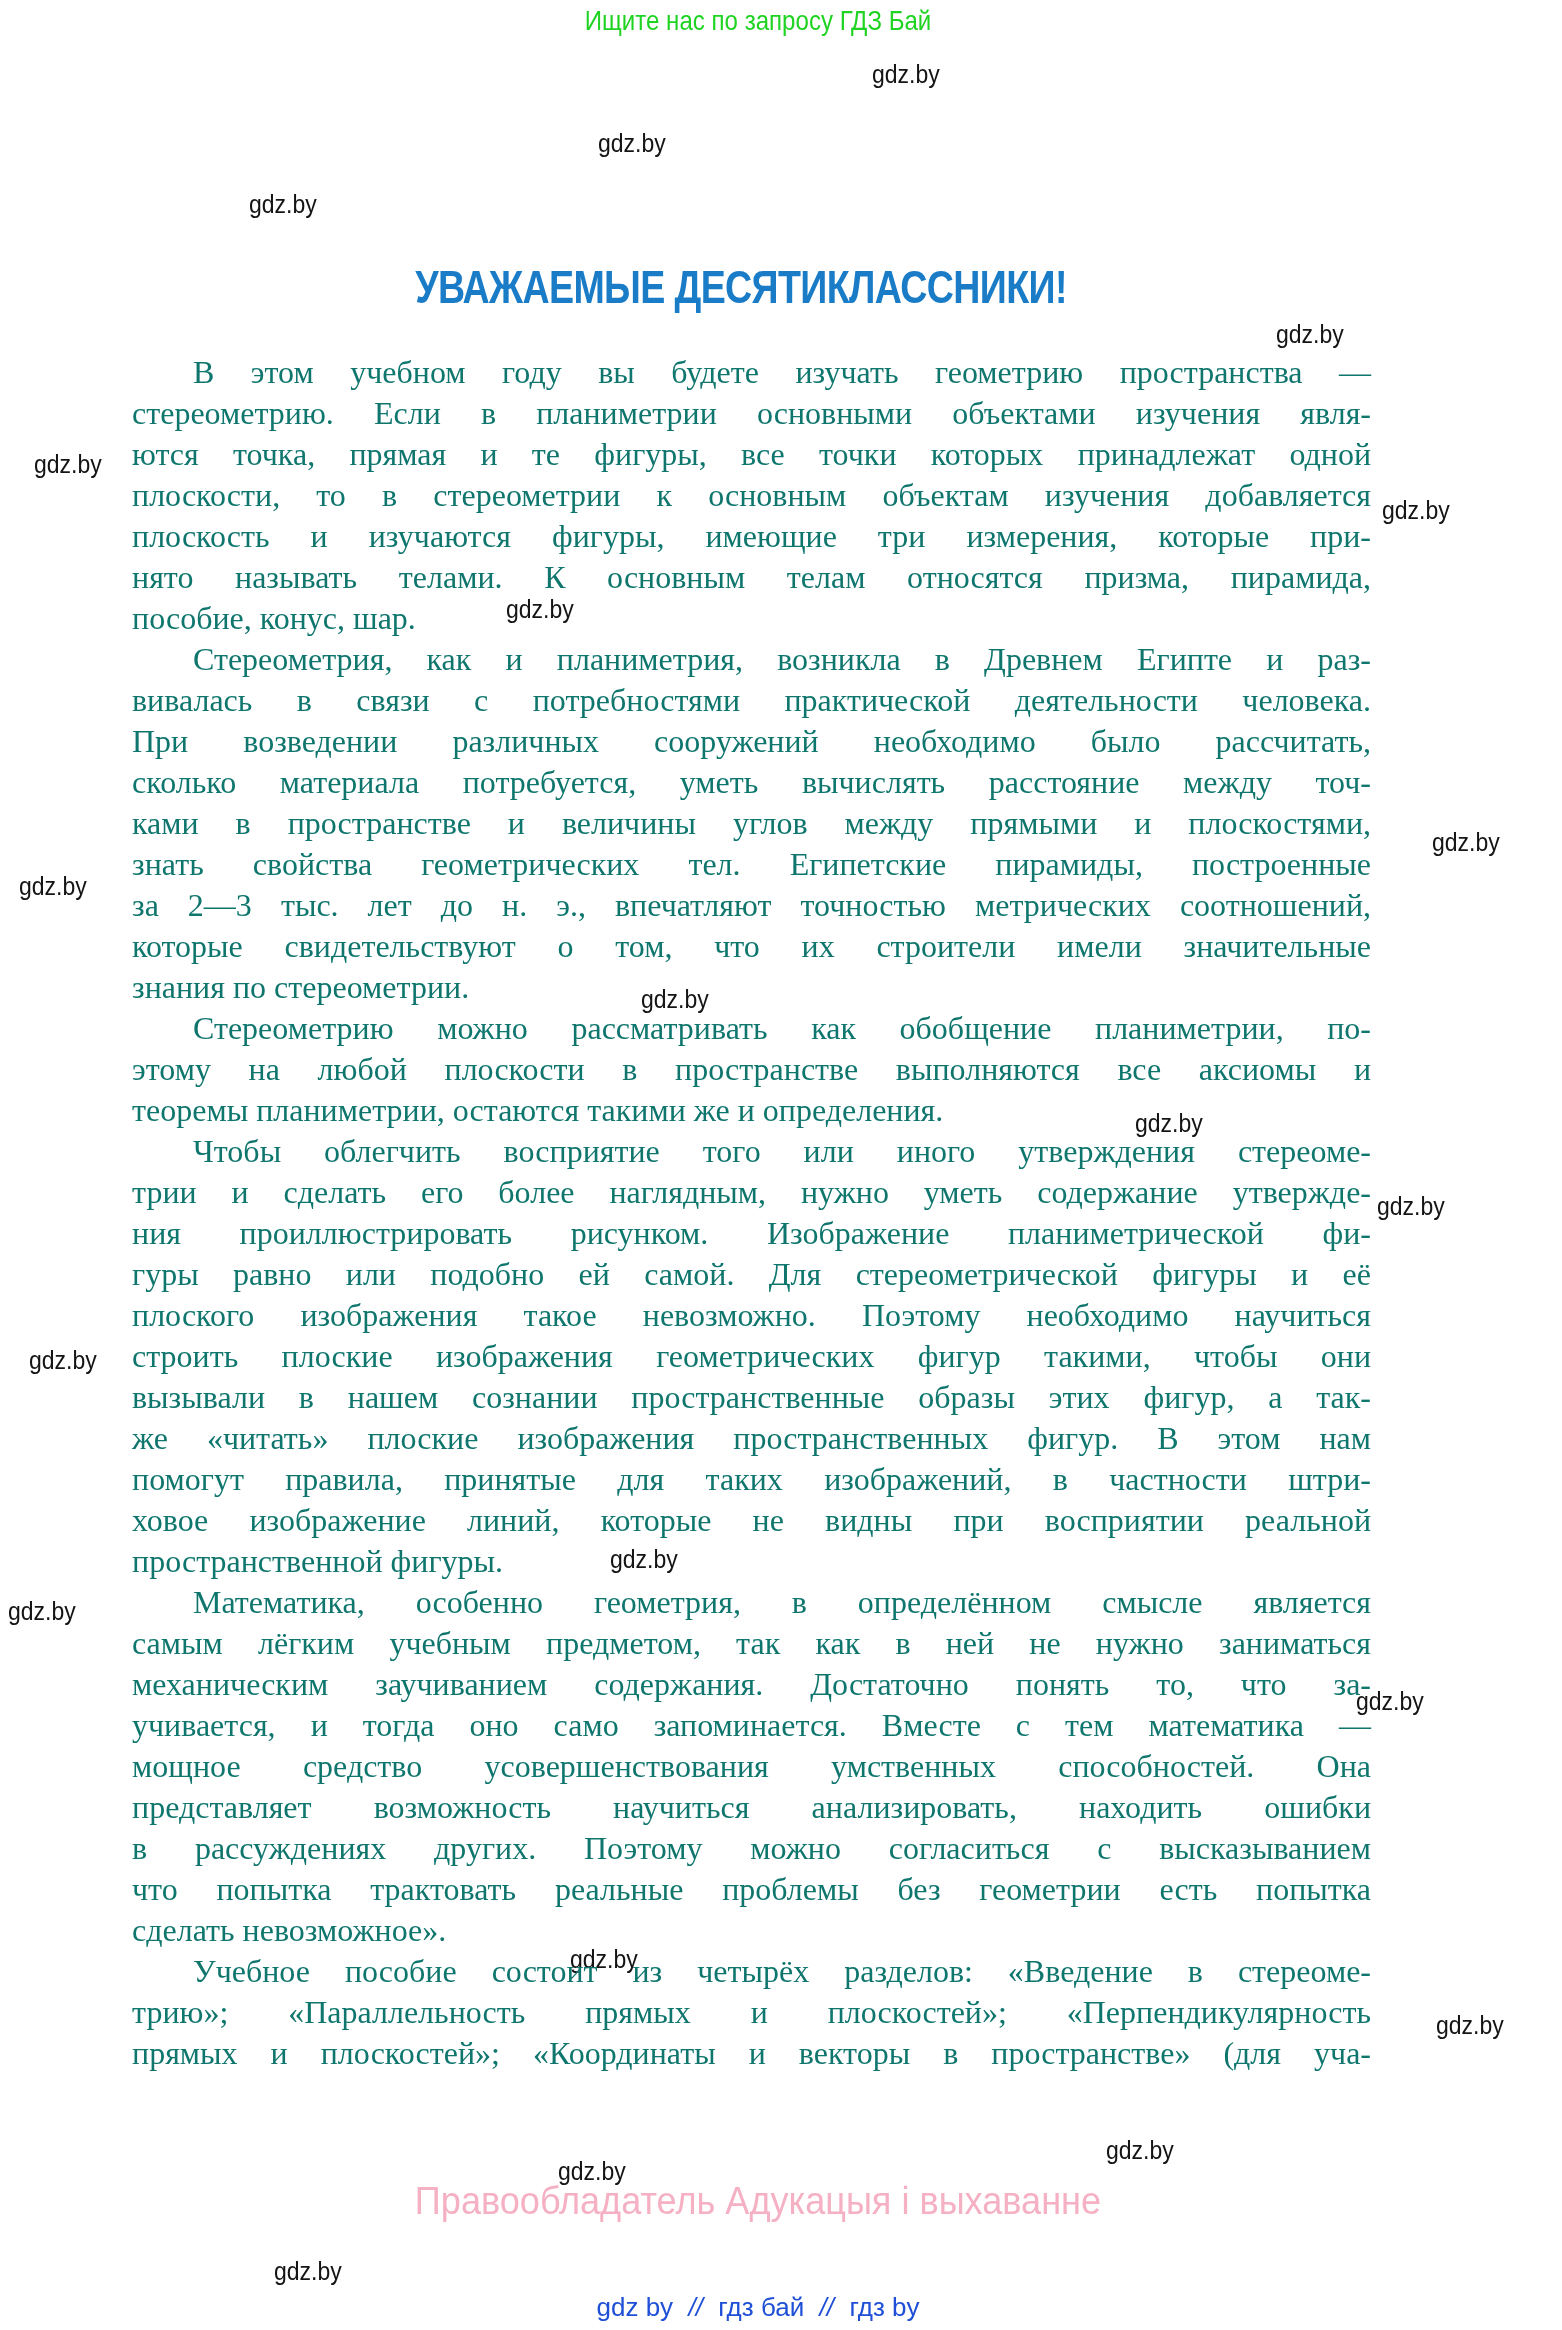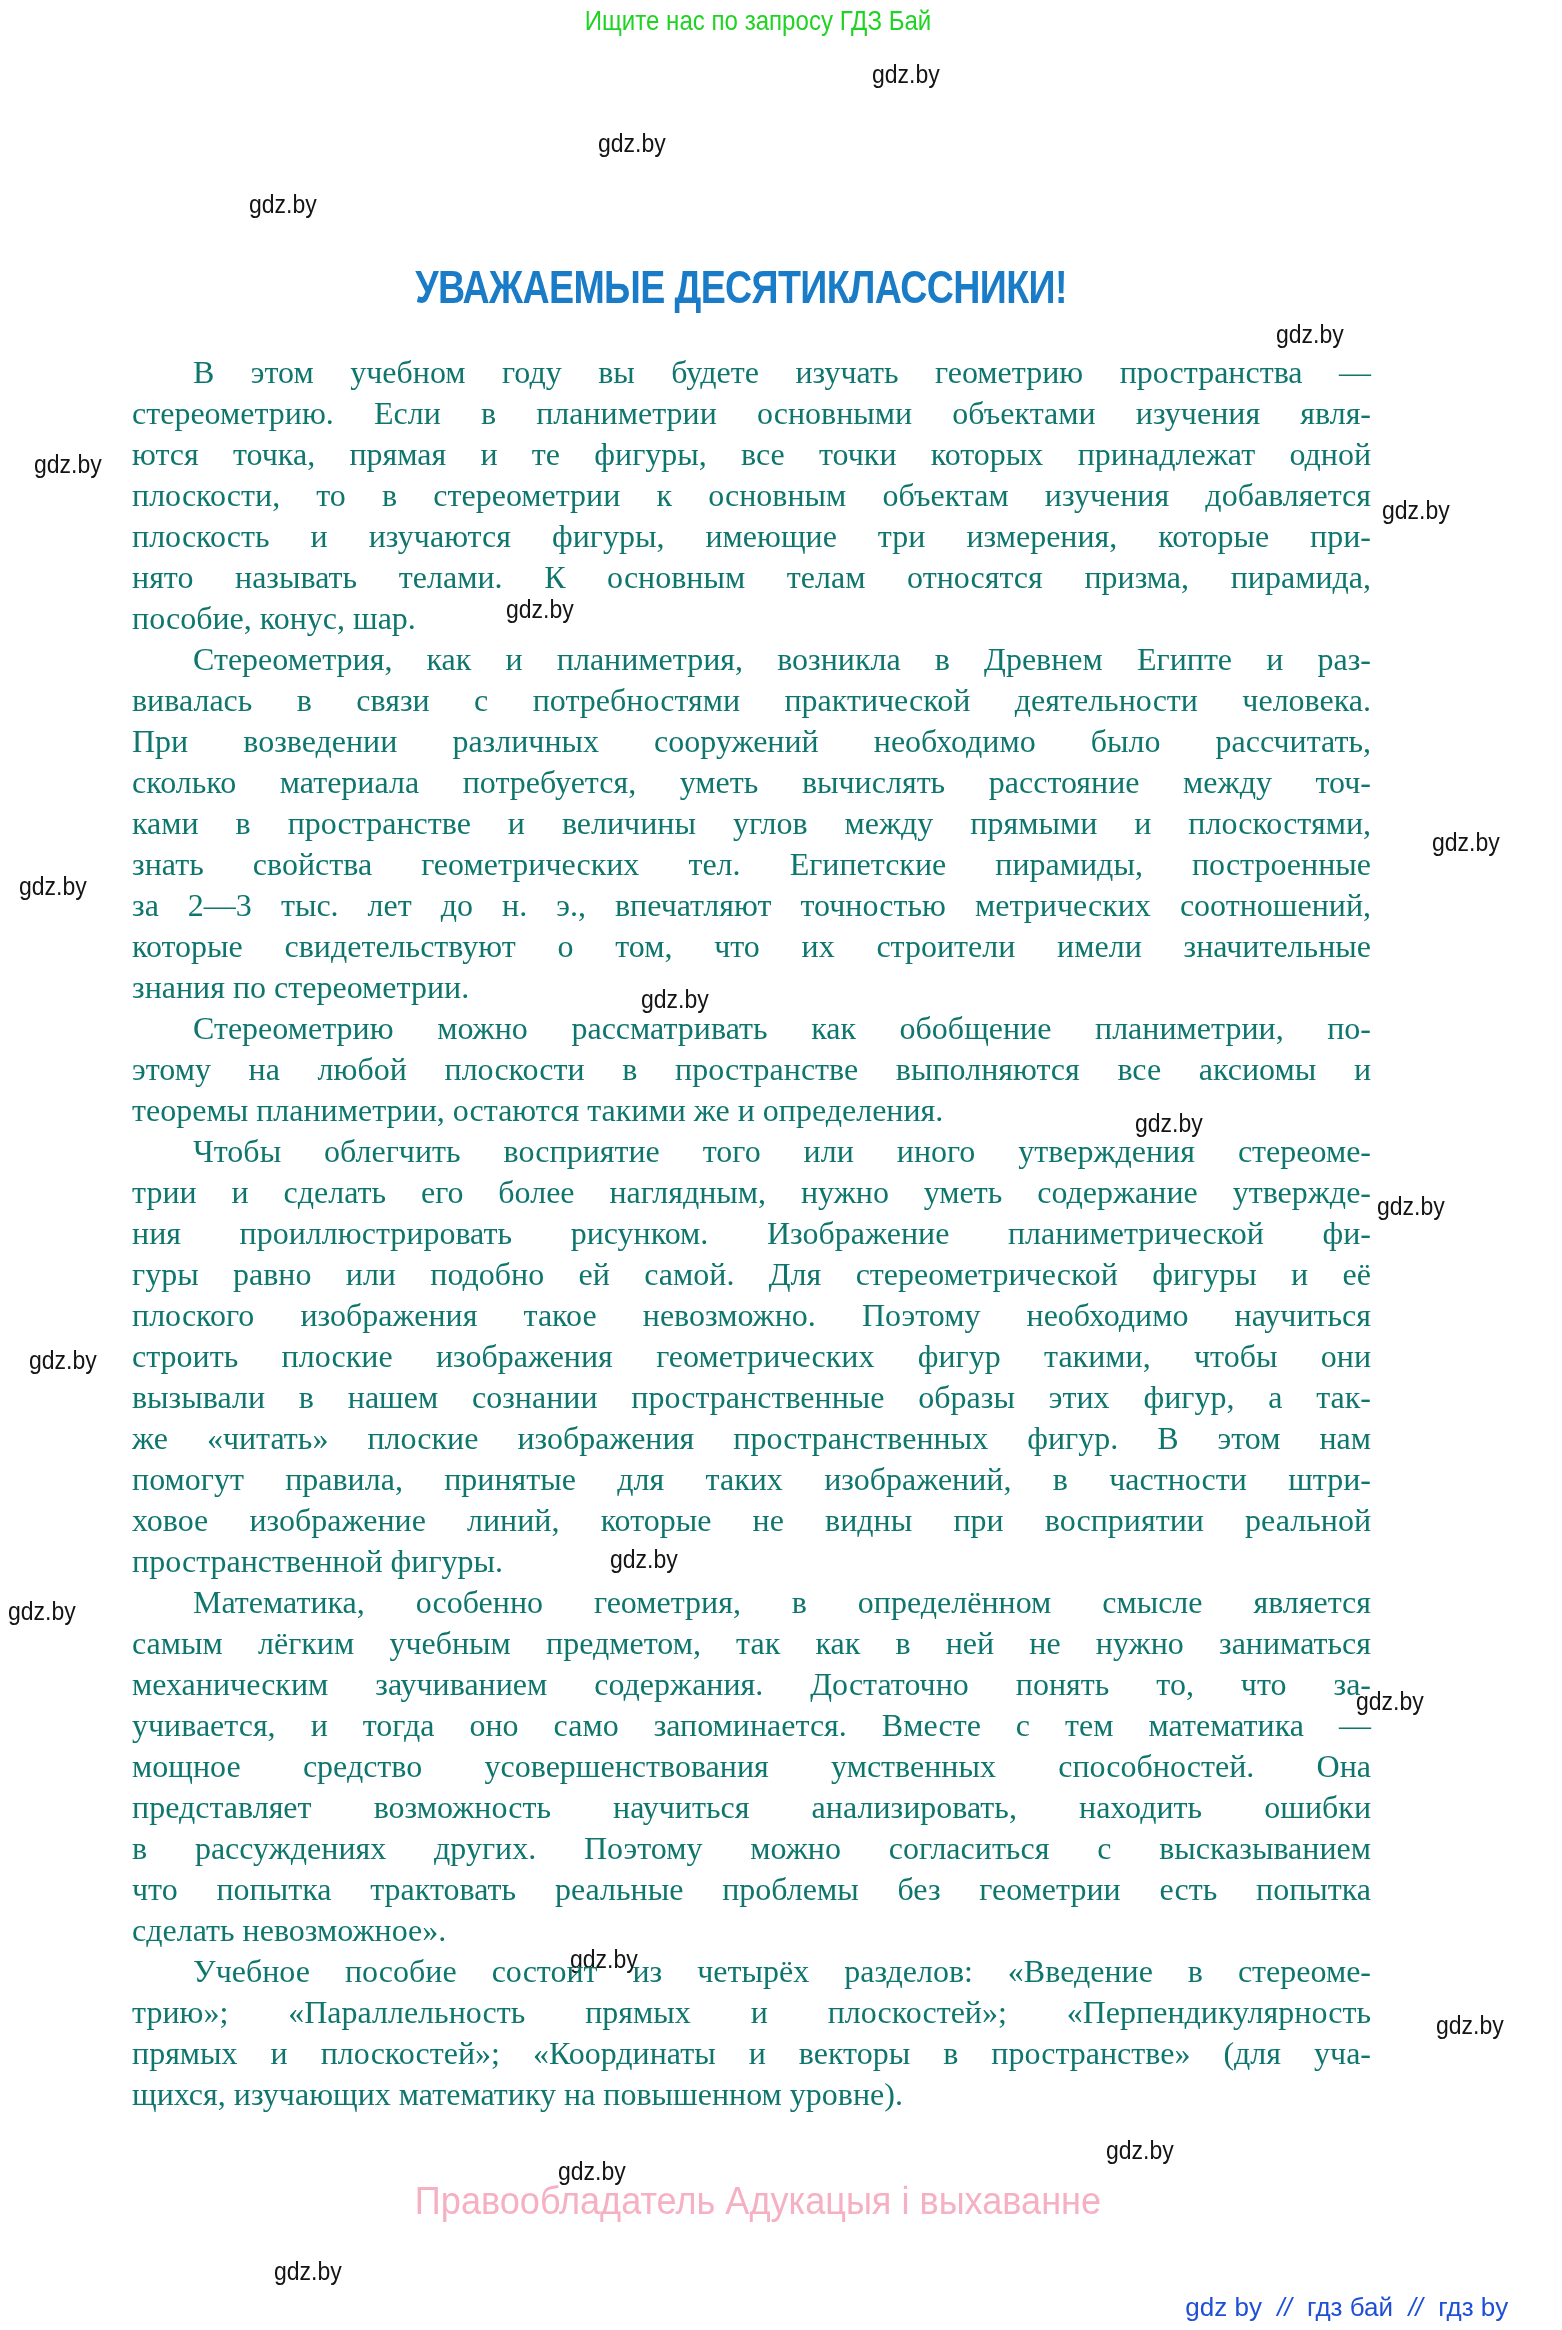--- a/index.html
+++ b/index.html
@@ -61,21 +61,21 @@
     left:0; top:2180px; width:100%;
     text-align:center;
     font-family:"Liberation Sans", sans-serif;
     font-size:38px;
     color:#f5b0c3;
     transform:scaleX(0.95);
   }
   .footer{
     position:absolute;
     left:0; top:2292px; width:100%;
-    text-align:right;
+    text-align:center;
     font-family:"Liberation Sans", sans-serif;
     font-size:26px;
     color:#1e4fd6;
   }
   .footer span{ margin:0 7.7px; }
   .footer .sep{ font-style:italic; }
 </style>
 </head>
 <body>
 
@@ -154,21 +154,20 @@
         <div class="line">мощное средство усовершенствования умственных способностей. Она</div>
         <div class="line">представляет возможность научиться анализировать, находить ошибки</div>
         <div class="line">в рассуждениях других. Поэтому можно согласиться с высказыванием</div>
         <div class="line">что попытка трактовать реальные проблемы без геометрии есть попытка</div>
         <div class="line last">сделать невозможное».</div>
       </div>
       <div class="para">
         <div class="line first">Учебное пособие состоит из четырёх разделов: «Введение в стереоме-</div>
         <div class="line">трию»; «Параллельность прямых и плоскостей»; «Перпендикулярность</div>
         <div class="line">прямых и плоскостей»; «Координаты и векторы в пространстве» (для уча-</div>
-        <div class="line last">щихся, изучающих математику на повышенном уровне).</div>
       </div>
     </div>
 
   <div class="copyright">Правообладатель Адукацыя і выхаванне</div>
 
   <div class="footer">
     <span>gdz by</span><span class="sep">//</span><span>гдз бай</span><span class="sep">//</span><span>гдз by</span>
   </div>
 
 </div>

